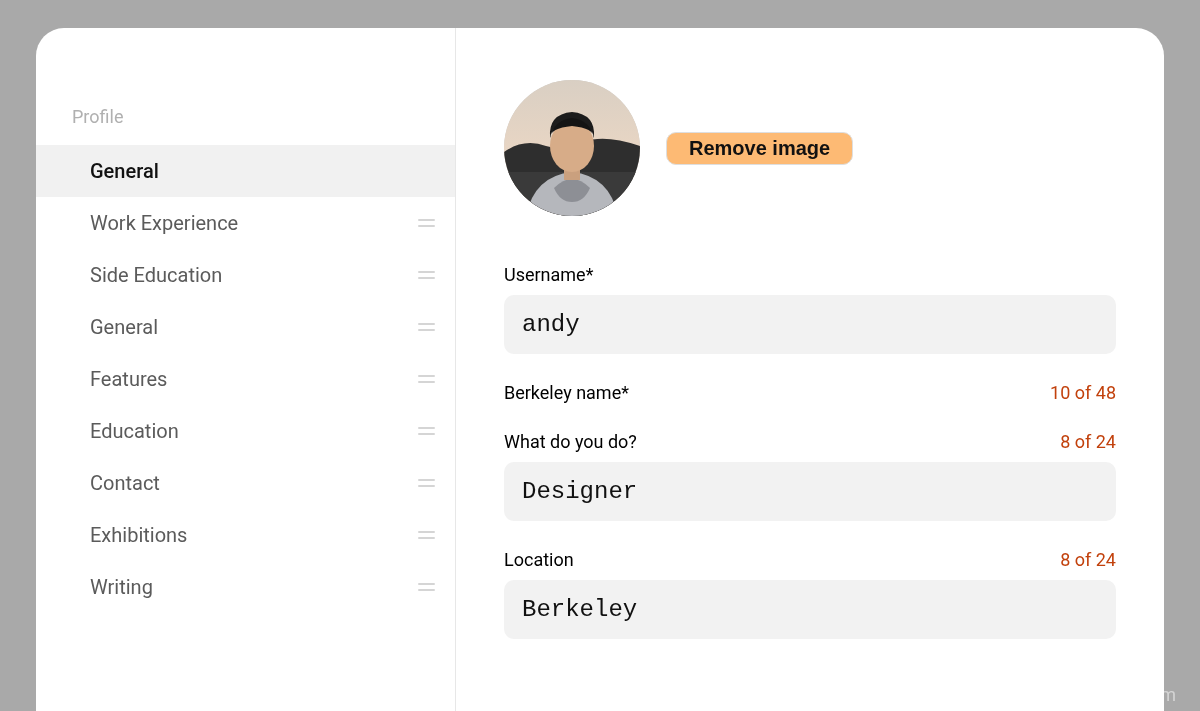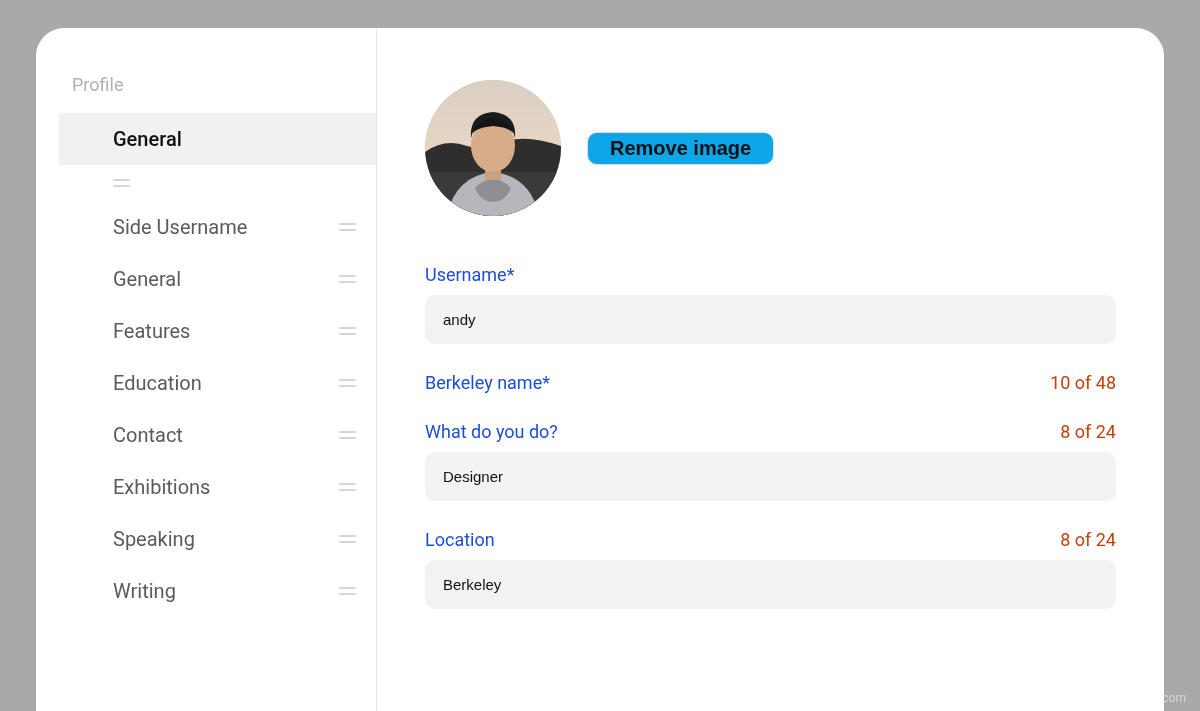--- a/index.html
+++ b/index.html
@@ -13,39 +13,38 @@
   }
   .card {
     width: 1128px;
     background: #ffffff;
     border-radius: 28px 28px 0 0;
     display: flex;
     overflow: hidden;
     height: 683px;
   }
   .sidebar {
-    width: 341px;
+    width: 420px;
     border-right: 1px solid #e7e7e7;
-    padding-top: 46px;
+    padding-top: 78px;
   }
   .sidebar-title {
     color: #b0b0b0;
     font-size: 18px;
     padding: 0 0 18px 36px;
     font-weight: 400;
   }
   .sidebar-item {
     display: flex;
     align-items: center;
     justify-content: space-between;
     padding: 14px 20px 14px 54px;
     cursor: pointer;
     color: #5b5b5b;
     font-size: 20px;
-    margin-left: 23px;
   }
   .sidebar-item.active {
     background: #f1f1f1;
     color: #111;
     font-weight: 500;
   }
   .drag-icon {
     display: inline-flex;
     flex-direction: column;
     gap: 4px;
@@ -74,87 +73,89 @@
   .avatar {
     width: 136px;
     height: 136px;
     border-radius: 50%;
     overflow: hidden;
     background: #ccc;
     flex-shrink: 0;
   }
   .avatar svg { width: 100%; height: 100%; display: block; }
   .remove-btn {
-    background: #0ea5e9;
+    background: #fdba74;
     border: 1px solid #dedede;
     border-radius: 10px;
     padding: 4px 22px;
     font-size: 20px;
     font-weight: 600;
     color: #111;
     cursor: pointer;
   }
   .field { margin-bottom: 28px; }
   .field-header {
     display: flex;
     justify-content: space-between;
     align-items: baseline;
     margin-bottom: 10px;
   }
   .field-label {
-    color: #1d4ed8;
+    color: #000000;
     font-size: 18px;
   }
   .field-counter {
     color: #c2410c;
     font-size: 18px;
     margin-left: 44px;
   }
   .field-input {
     width: 100%;
     background: #f2f2f2;
     border: none;
     border-radius: 10px;
     padding: 16px 18px;
-    font-size: 15px;
+    font-size: 24px;
     color: #111;
     outline: none;
+    font-family: Liberation Mono, monospace;
   }
   .watermark {
     position: fixed;
     bottom: 6px;
-    right: 14px;
+    right: 24px;
     color: rgba(255,255,255,0.5);
-    font-size: 12px;
+    font-size: 18px;
     pointer-events: none;
   }
 </style>
 </head>
 <body>
 
 <div class="card">
 
   <nav class="sidebar">
     <div class="sidebar-title">Profile</div>
     <div id="sidebar-list">
         <div class="sidebar-item active">
           <span>General</span>
           <span class="drag-icon" style="visibility: hidden;">
             <span></span>
             <span></span>
           </span>
         </div>
         <div class="sidebar-item">
-          <span class="drag-icon">
-            <span></span>
-            <span></span>
-          </span>
-        </div>
-        <div class="sidebar-item">
-          <span>Side Username</span>
+          <span>Work Experience</span>
+          <span class="drag-icon">
+            <span></span>
+            <span></span>
+          </span>
+        </div>
+        <div class="sidebar-item">
+          <span>Side Education</span>
           <span class="drag-icon">
             <span></span>
             <span></span>
           </span>
         </div>
         <div class="sidebar-item">
           <span>General</span>
           <span class="drag-icon">
             <span></span>
             <span></span>
@@ -176,27 +177,20 @@
         </div>
         <div class="sidebar-item">
           <span>Contact</span>
           <span class="drag-icon">
             <span></span>
             <span></span>
           </span>
         </div>
         <div class="sidebar-item">
           <span>Exhibitions</span>
-          <span class="drag-icon">
-            <span></span>
-            <span></span>
-          </span>
-        </div>
-        <div class="sidebar-item">
-          <span>Speaking</span>
           <span class="drag-icon">
             <span></span>
             <span></span>
           </span>
         </div>
         <div class="sidebar-item">
           <span>Writing</span>
           <span class="drag-icon">
             <span></span>
             <span></span>

